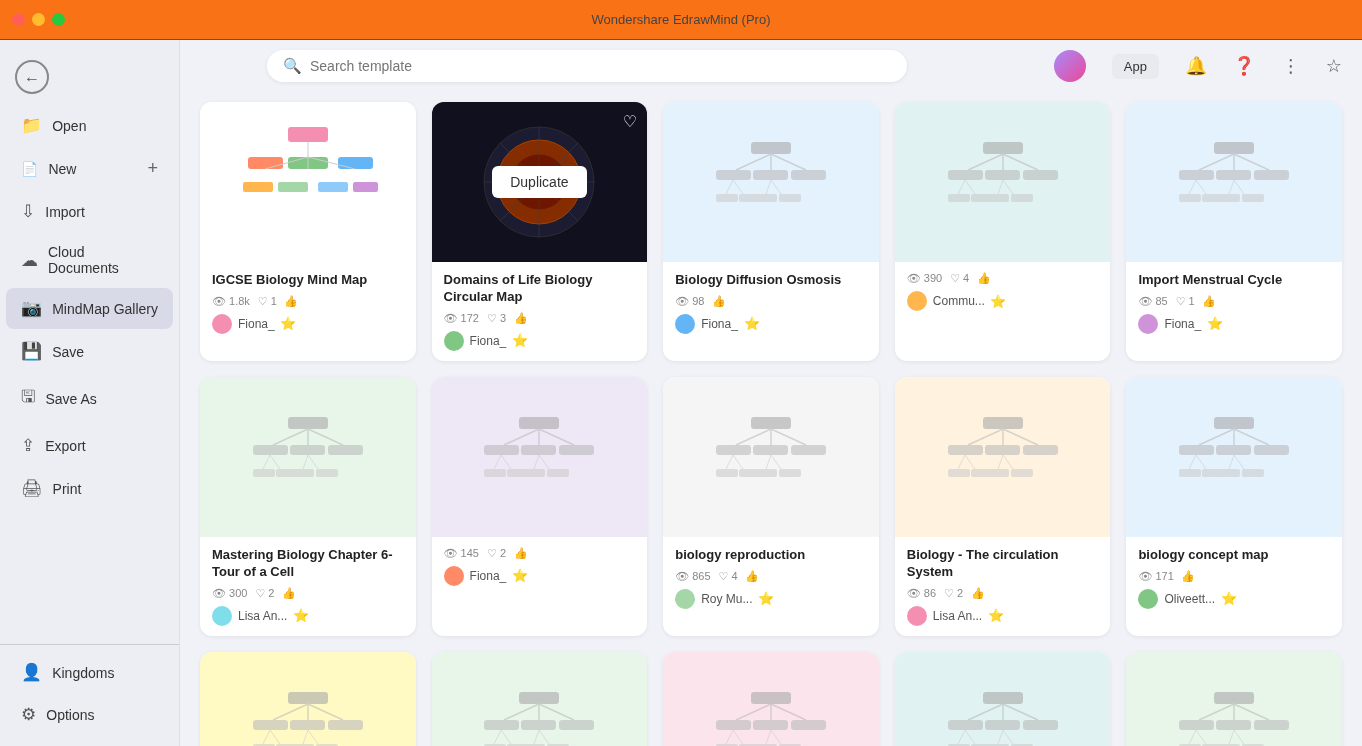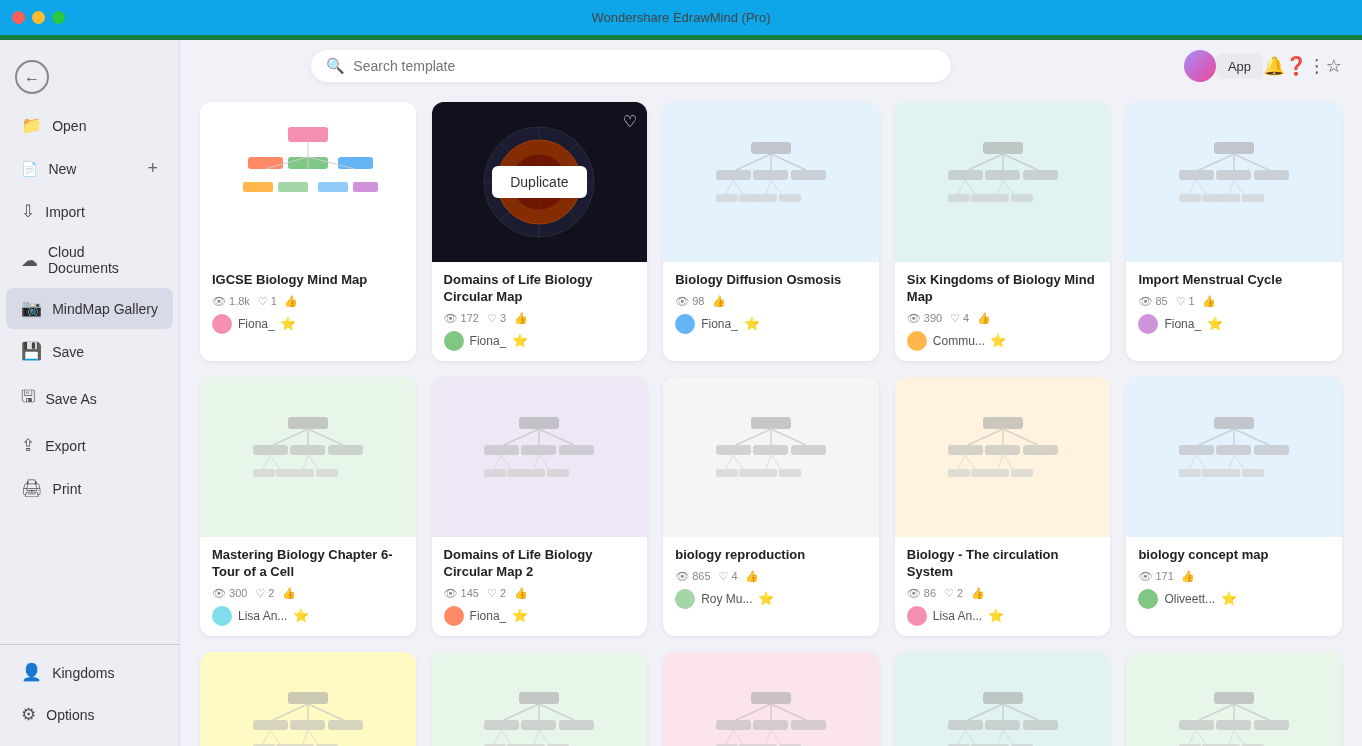--- a/index.html
+++ b/index.html
@@ -1,19 +1,19 @@
 <!DOCTYPE html>
 <html><head>
   <meta charset="utf-8">
   <style>
     * { margin: 0; padding: 0; box-sizing: border-box; }
     body { font-family: -apple-system, BlinkMacSystemFont, 'Segoe UI', sans-serif; background: #f0f2f7; width: 1362px; height: 746px; overflow: hidden; display: flex; flex-direction: column; }
 
     
-    .title-bar { height: 40px; background: #0ea5e9; display: flex; align-items: center; justify-content: center; position: relative; border-bottom: 5px solid #15803d; }
+    .title-bar { height: 40px; background: #f97316; display: flex; align-items: center; justify-content: center; position: relative; border-bottom: 1px solid #15803d; }
     .title-bar-title { font-size: 13px; color: #444; }
     .traffic-lights { position: absolute; left: 12px; display: flex; gap: 7px; align-items: center; }
     .tl { width: 13px; height: 13px; border-radius: 50%; }
     .tl-close { background: #ff5f57; }
     .tl-min { background: #febc2e; }
     .tl-max { background: #28c840; }
 
     
     .main { display: flex; flex: 1; overflow: hidden; }
 
@@ -26,21 +26,21 @@
     .sidebar-item .icon { font-size: 17px; color: #555; }
     .sidebar-item-new { display: flex; align-items: center; justify-content: space-between; padding: 10px 15px; cursor: pointer; font-size: 14px; color: #333; margin: 1px 6px; border-radius: 8px; }
     .sidebar-spacer { flex: 1; }
     .sidebar-bottom { border-top: 1px solid #ccc; margin-top: 6px; padding-top: 6px; }
 
     
     .topbar { display: flex; align-items: center; padding: 10px 20px; background: #f0f2f7; gap: 12px; }
     .search-bar { flex: 1; max-width: 640px; margin: 0 auto; background: white; border-radius: 20px; display: flex; align-items: center; padding: 7px 16px; gap: 8px; box-shadow: 0 1px 4px rgba(0,0,0,0.08); }
     .search-bar input { border: none; outline: none; font-size: 14px; color: #666; width: 100%; background: transparent; }
     .search-icon { color: #aaa; font-size: 15px; }
-    .topbar-right { display: flex; align-items: center; gap: 0; margin-left: auto; }
+    .topbar-right { display: flex; align-items: center; gap: 26px; margin-left: auto; }
     .avatar { width: 32px; height: 32px; border-radius: 50%; background: linear-gradient(135deg, #a78bfa, #ec4899); }
     .topbar-btn { background: #e8eaf0; border: none; border-radius: 6px; padding: 5px 12px; font-size: 13px; cursor: pointer; color: #333; }
 
     
     .content { flex: 1; overflow-y: auto; padding: 10px 20px; background: #f0f2f7; }
     .cards-grid { display: grid; grid-template-columns: repeat(5, 1fr); gap: 16px; }
 
     .card { background: white; border-radius: 12px; overflow: hidden; cursor: pointer; box-shadow: 0 1px 4px rgba(0,0,0,0.07); }
     .card-thumb { width: 100%; height: 160px; background: #f5f5f5; display: flex; align-items: center; justify-content: center; overflow: hidden; position: relative; }
     .card-info { padding: 10px 12px; }
@@ -282,21 +282,20 @@
       <rect x="28" y="62" width="22" height="8" rx="2" fill="#ccc"></rect>
       <line x1="60" y1="48" x2="55" y2="62" stroke="#ccc" stroke-width="1"></line>
       <line x1="60" y1="48" x2="70" y2="62" stroke="#ccc" stroke-width="1"></line>
       <rect x="44" y="62" width="22" height="8" rx="2" fill="#ccc"></rect>
       <rect x="68" y="62" width="22" height="8" rx="2" fill="#ccc"></rect>
     </svg>
   </div>
 
     </div>
     <div class="card-info">
-      <div class="card-title">Six Kingdoms of Biology Mind Map</div>
       <div class="card-meta">
         <span class="card-meta-item">👁 390</span>
         <span class="card-meta-item">♡ 4</span>
         <span class="card-meta-item">👍</span>
       </div>
       <div class="card-author">
         <div class="author-avatar" style="background:#ffb74d;"></div>
         <span>Commu...</span>
         <span class="pro-badge">⭐</span>
       </div>
@@ -393,21 +392,20 @@
       <rect x="28" y="62" width="22" height="8" rx="2" fill="#ccc"></rect>
       <line x1="60" y1="48" x2="55" y2="62" stroke="#ccc" stroke-width="1"></line>
       <line x1="60" y1="48" x2="70" y2="62" stroke="#ccc" stroke-width="1"></line>
       <rect x="44" y="62" width="22" height="8" rx="2" fill="#ccc"></rect>
       <rect x="68" y="62" width="22" height="8" rx="2" fill="#ccc"></rect>
     </svg>
   </div>
 
     </div>
     <div class="card-info">
-      <div class="card-title">Domains of Life Biology Circular Map 2</div>
       <div class="card-meta">
         <span class="card-meta-item">👁 145</span>
         <span class="card-meta-item">♡ 2</span>
         <span class="card-meta-item">👍</span>
       </div>
       <div class="card-author">
         <div class="author-avatar" style="background:#ff8a65;"></div>
         <span>Fiona_</span>
         <span class="pro-badge">⭐</span>
       </div>

